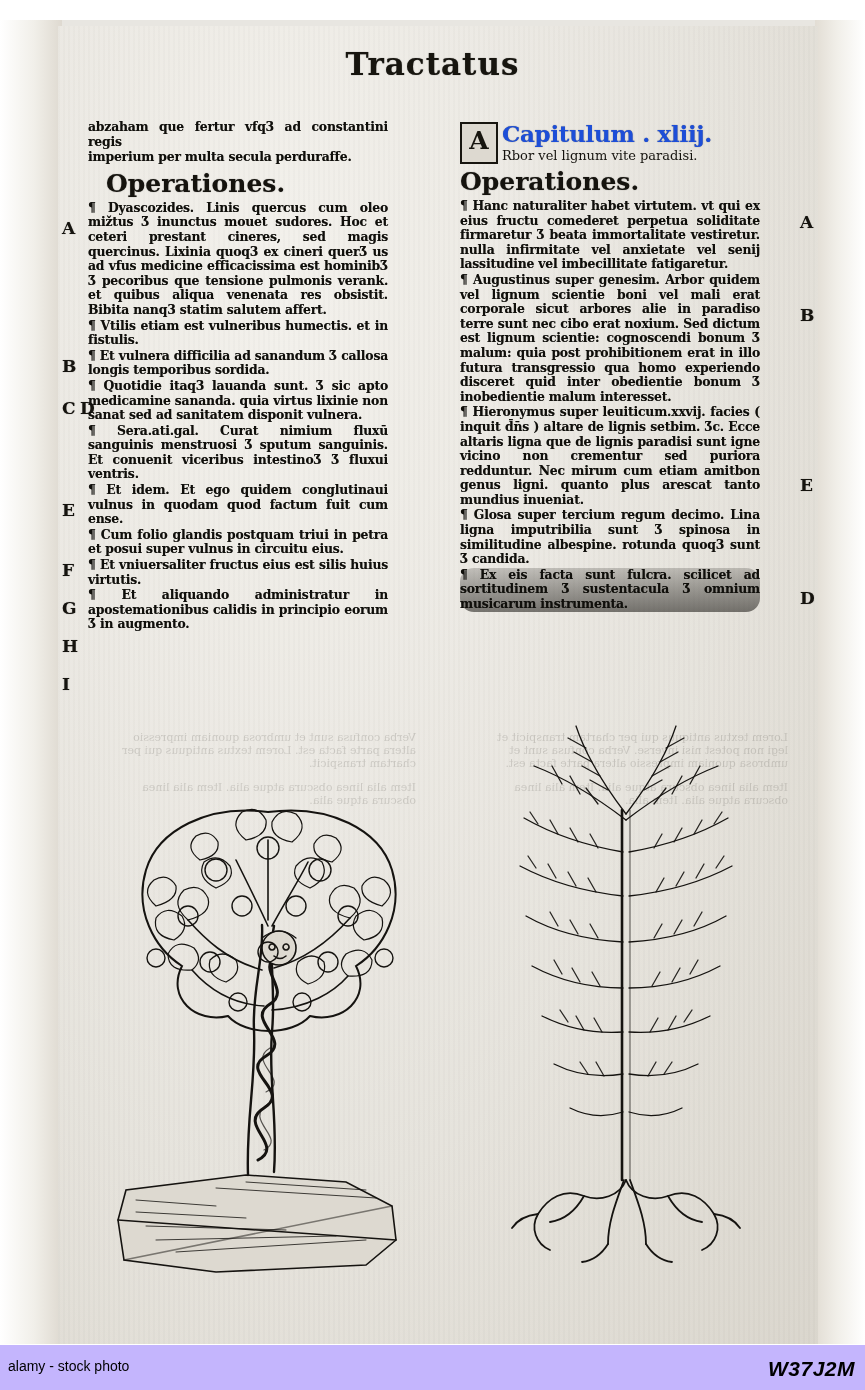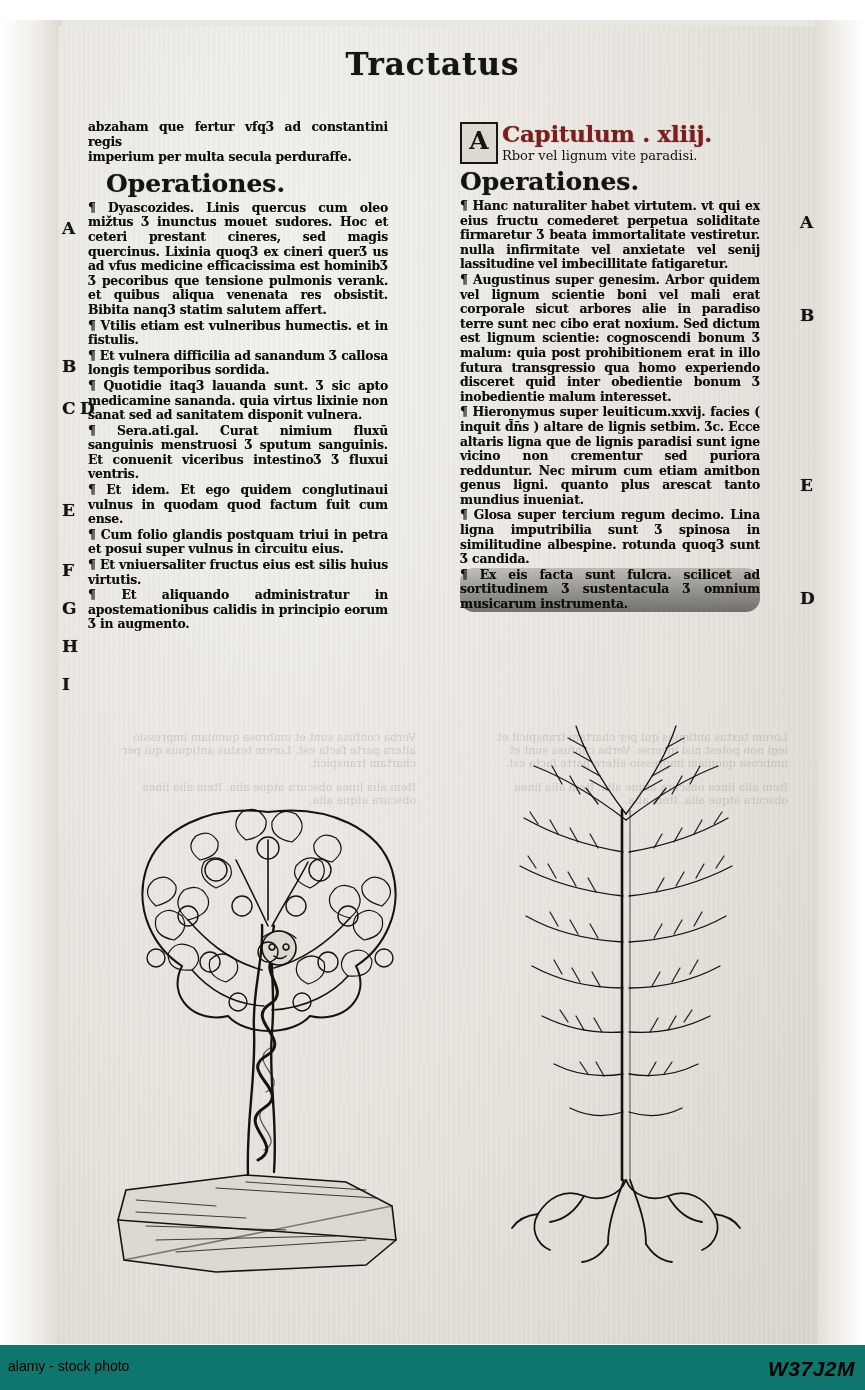--- a/index.html
+++ b/index.html
@@ -114,21 +114,21 @@
     font-weight: bold;
     letter-spacing: 0px;
     color: #15130e;
     margin: 4px 0 3px 18px;
     text-shadow: 0 0 1px rgba(0,0,0,0.5);
   }
   .chapter-head {
     font-family: "DejaVu Serif", serif;
     font-size: 23px;
     font-weight: bold;
-    color: #7f1d1d;
+    color: #1d4ed8;
     margin: 0 0 1px 0;
     letter-spacing: -0.3px;
     text-shadow: 0 0 1px rgba(0,0,0,0.5);
   }
   .chapter-sub {
     font-family: "DejaVu Serif", serif;
     font-size: 13px;
     font-weight: normal;
     color: #15130e;
     margin: 0 0 1px 40px;
@@ -186,21 +186,21 @@
   .bleed-col.l { left: 0; }
   .bleed-col.r { left: 372px; }
 
   
   .footer {
     position: absolute;
     left: 0;
     top: 1344px;
     width: 865px;
     height: 46px;
-    background: #0f766e;
+    background: #c4b5fd;
     border-top: 1px solid #ffffff;
   }
   .footer-text {
     position: absolute;
     left: 8px;
     top: 13px;
     font-family: "Liberation Sans", sans-serif;
     font-size: 14px;
     color: #000000;
   }

